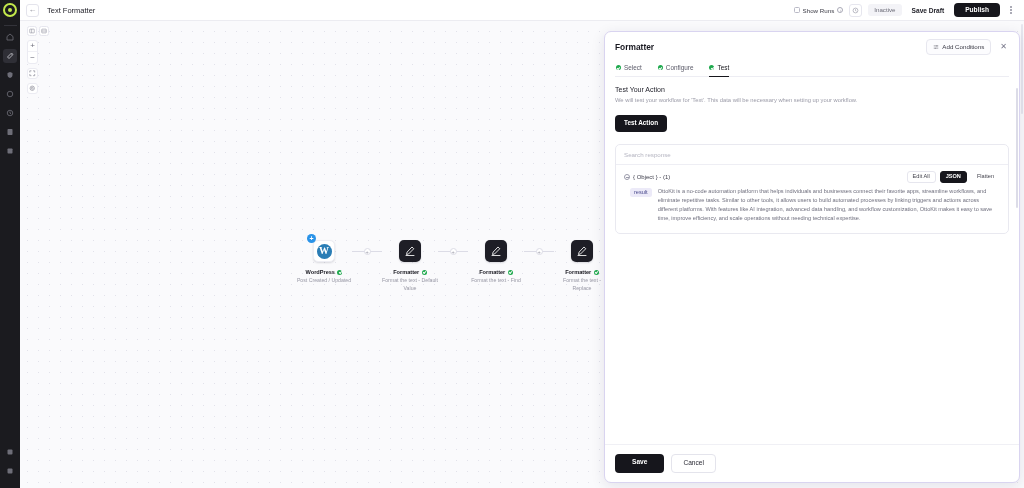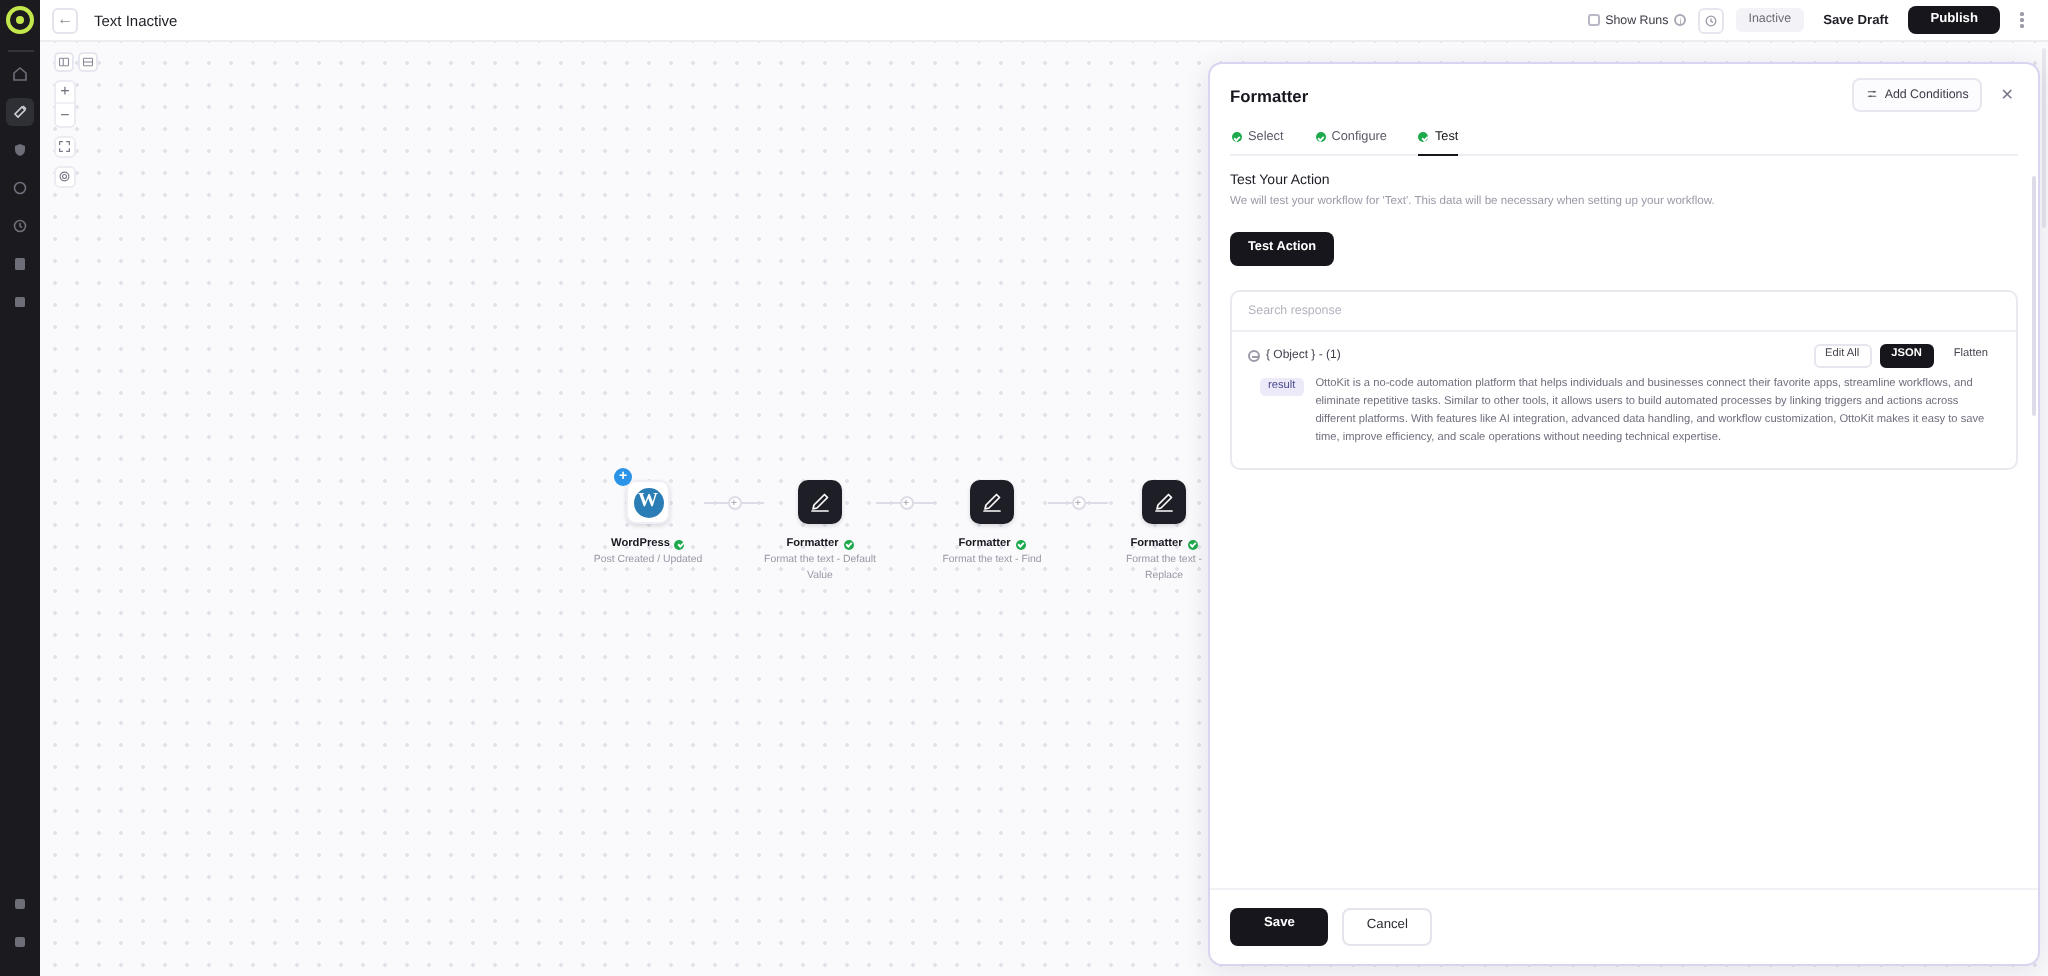--- a/index.html
+++ b/index.html
@@ -291,21 +291,21 @@
             <rect x="3" y="3" width="10" height="10" rx="2"></rect>
           </svg>
       </div>
     </div>
   </div>
 
   <div class="canvas">
 
     <div class="topbar">
       <div class="back-btn">←</div>
-      <div class="wf-title">Text Inactive</div>
+      <div class="wf-title">Text Formatter</div>
 
       <div class="topbar-right">
         <div class="show-runs">
           <span class="cbx"></span>
           <span>Show Runs</span>
           <span class="info-ico">i</span>
         </div>
         <div class="icon-btn">
           <svg viewBox="0 0 16 16" fill="none" stroke="currentColor" stroke-width="1.5">
               <circle cx="8" cy="8" r="5.5"></circle>

